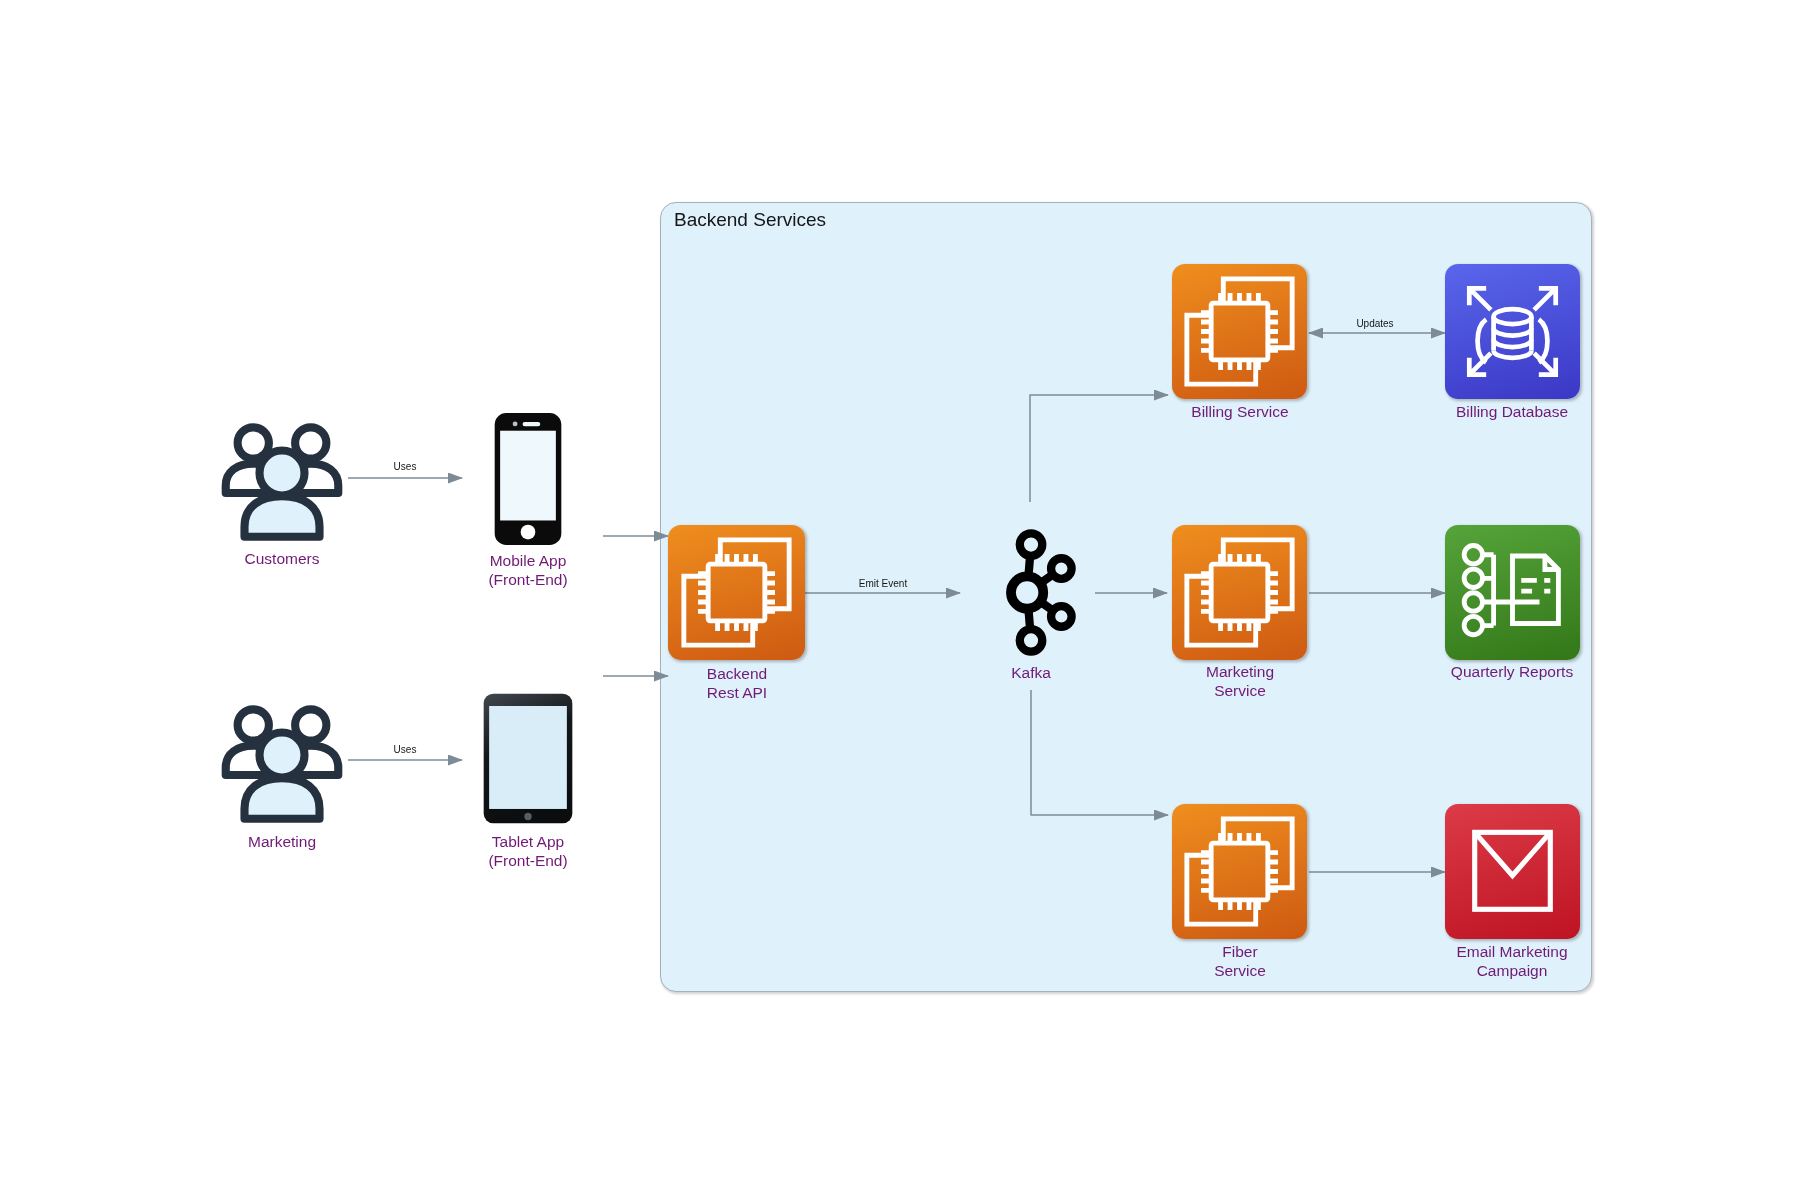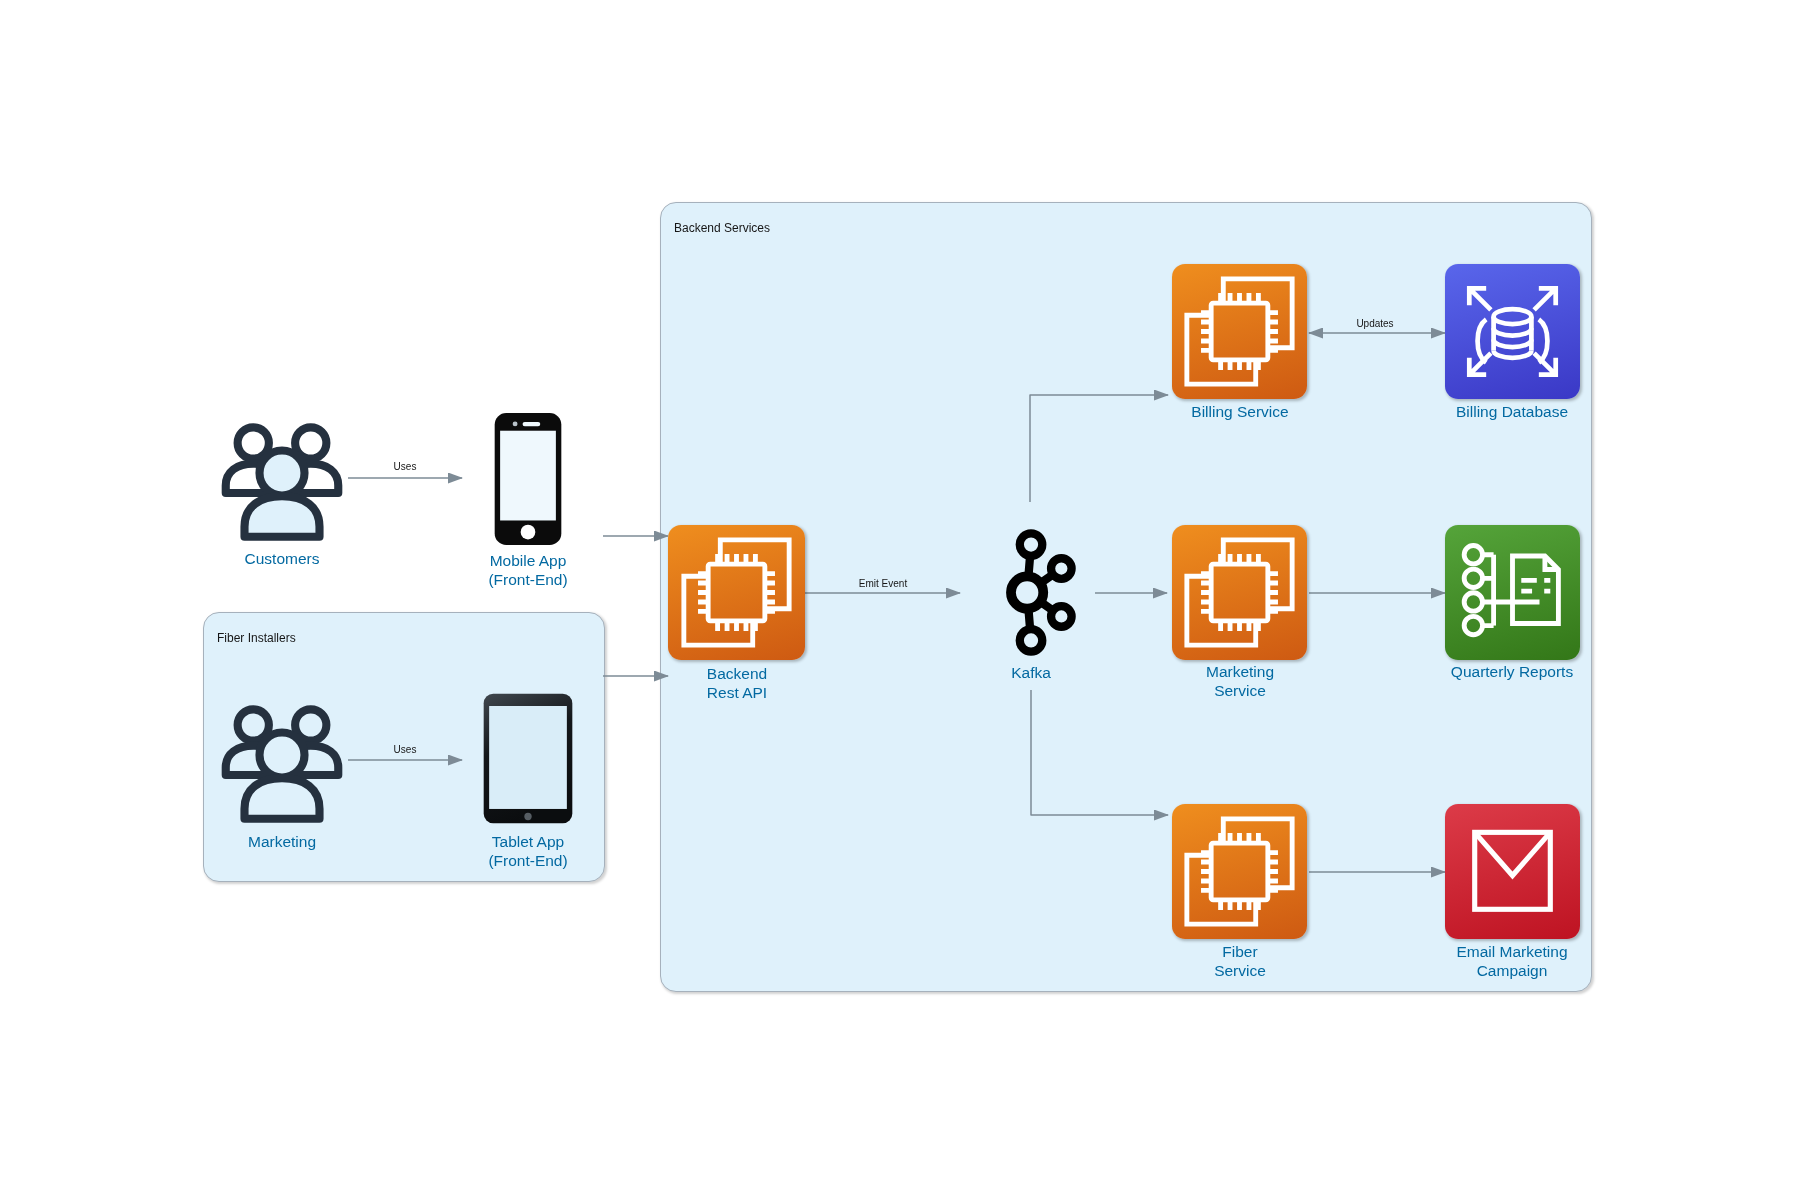--- a/index.html
+++ b/index.html
@@ -1,43 +1,40 @@
 <!DOCTYPE html>
 <html><head>
 <meta charset="utf-8">
 <style>
   html,body{margin:0;padding:0;background:#fff;}
   .canvas{position:relative;width:1793px;height:1196px;background:#ffffff;overflow:hidden;
           font-family:"Liberation Sans",sans-serif;color:#161616;}
   .abs{position:absolute;}
   .group{position:absolute;background:#DFF1FB;border:1px solid #A6B1BC;border-radius:16px;
          box-shadow:1.5px 1.5px 2.5px rgba(0,0,0,0.18);}
-  .group-label{position:absolute;left:13px;top:6px;font-size:12px;color:#161616;white-space:nowrap;margin-top:12px;}
+  .group-label{position:absolute;left:13px;top:6px;font-size:19px;color:#161616;white-space:nowrap;}
   .edge-layer{position:absolute;left:0;top:0;}
   .tile{position:absolute;border-radius:13px;box-shadow:1.5px 1.5px 3px rgba(0,0,0,0.25);}
   .tile svg{display:block;width:100%;height:100%;}
   .tile.orange{background:linear-gradient(165deg,#EF8E1E 0%,#CE5A12 100%);}
   .tile.blue{background:linear-gradient(165deg,#5966EB 0%,#3A38C6 100%);}
   .tile.green{background:linear-gradient(165deg,#55A43A 0%,#337718 100%);}
   .tile.red{background:linear-gradient(165deg,#DC3B48 0%,#BE1322 100%);}
   .node-label{position:absolute;transform:translateX(-50%);text-align:center;font-size:15.5px;
-              line-height:19px;color:#0369a1;white-space:nowrap;}
+              line-height:19px;color:#701a75;white-space:nowrap;}
   .ln{display:block;}
   .edge-label{position:absolute;transform:translate(-50%,-50%);font-size:10px;color:#161616;white-space:nowrap;}
   .iconbox svg{display:block;width:100%;height:100%;}
 </style>
 </head>
 <body>
 
 <div class="canvas">
 
 
-  <div class="group" style="left:203px;top:612px;width:400px;height:268px">
-    <span class="group-label">Fiber Installers</span>
-  </div>
 
   <div class="group" style="left:660px;top:202px;width:930px;height:788px">
     <span class="group-label">Backend Services</span>
   </div>
 
   <svg class="edge-layer" width="1793" height="1196" viewBox="0 0 1793 1196">
     <defs>
       <marker id="ah" markerWidth="15" markerHeight="11" refX="14" refY="5.5" orient="auto-start-reverse" markerUnits="userSpaceOnUse">
         <path d="M0 0 L15 5.5 L0 11 Z" fill="#7D8B96"></path>
       </marker>

